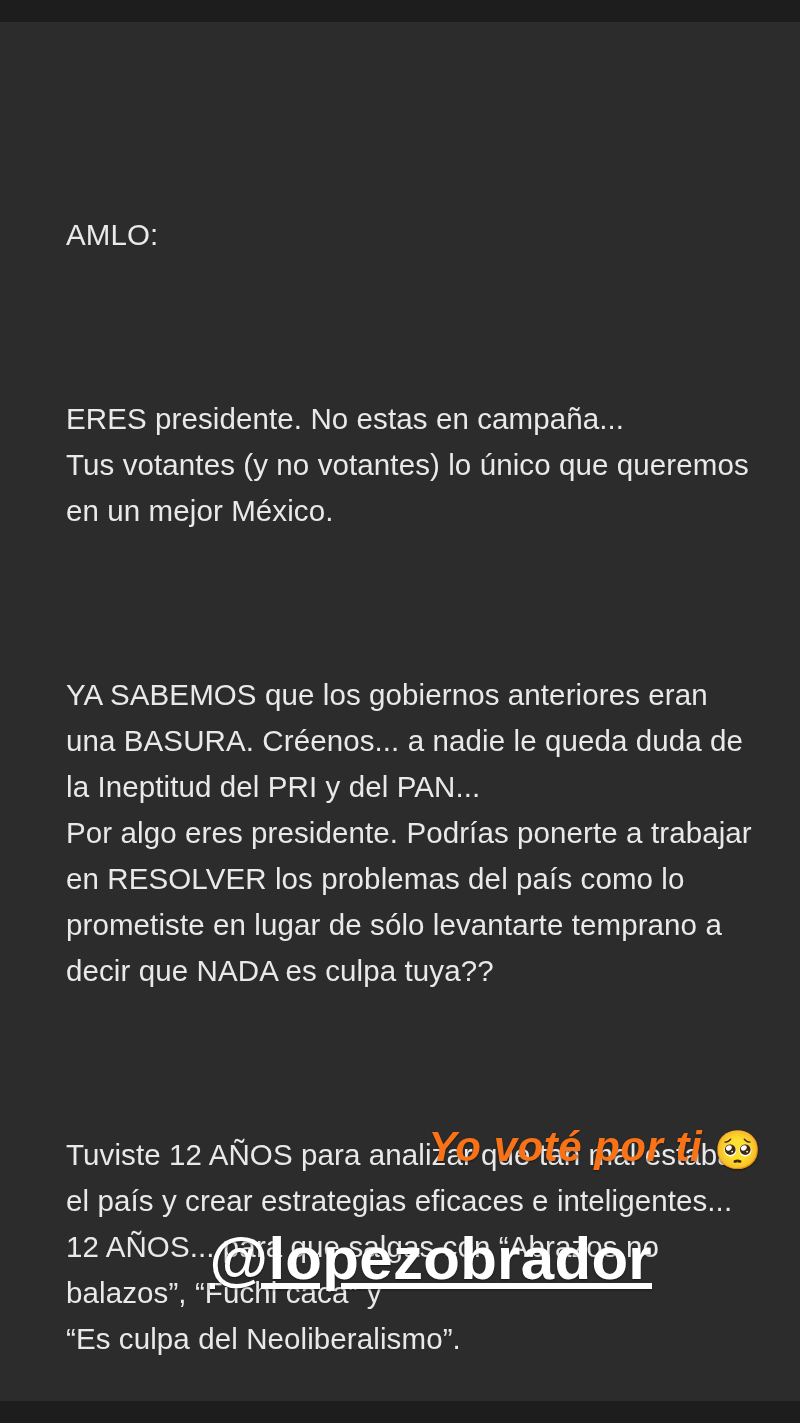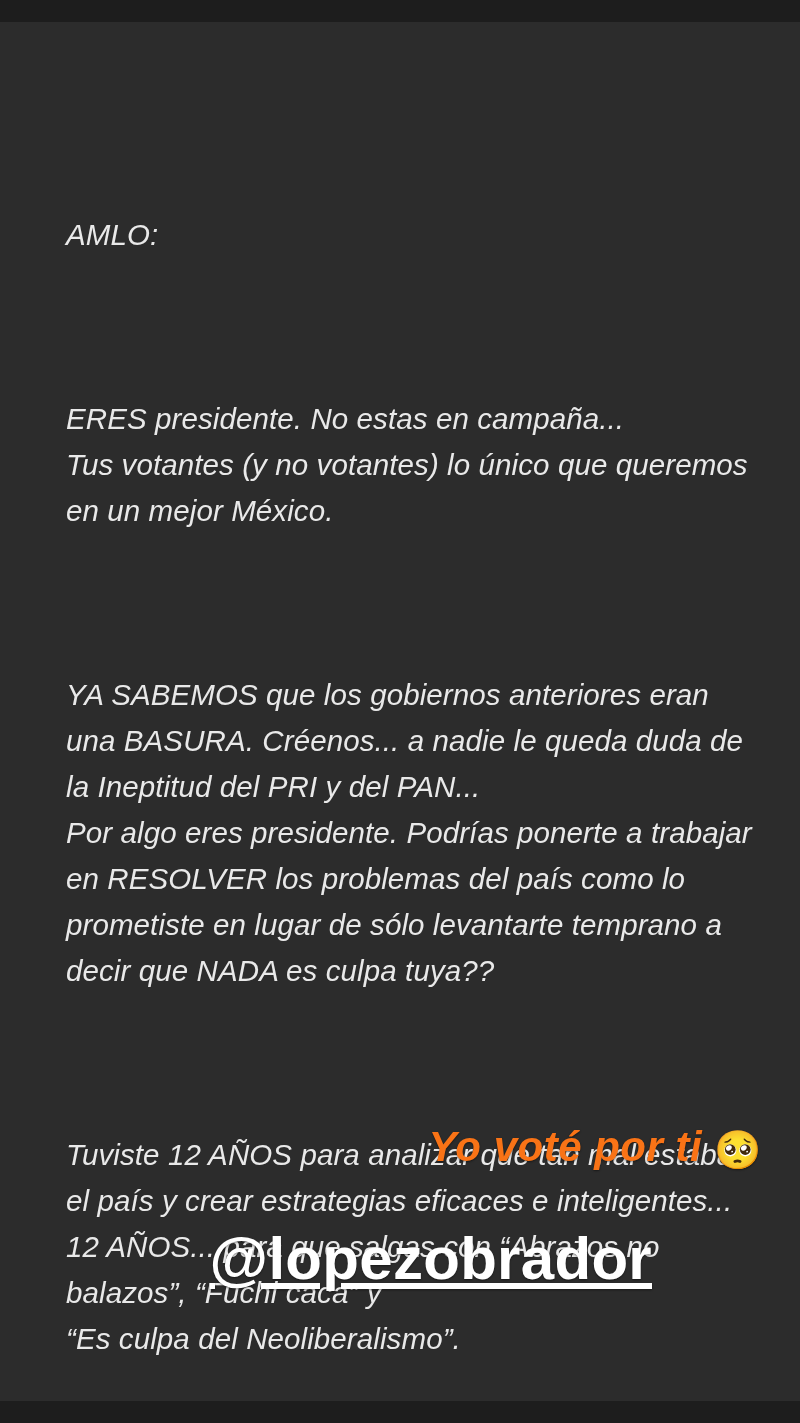--- a/index.html
+++ b/index.html
@@ -41,21 +41,20 @@
     color: #e9e9e9;
     font-size: 29.5px;
     line-height: 46px;
     letter-spacing: 0.1px;
     white-space: pre-wrap;
     font-weight: 400;
   }
   .paragraph {
     margin: 0 0 46px 0;
     white-space: pre-wrap;
-    font-style: italic;
   }
   .paragraph:last-child {
     margin-bottom: 16px;
   }
   .overlay-line-1 {
     position: absolute;
     right: 38px;
     top: 1121px;
     color: #f97316;
     font-size: 42px;

